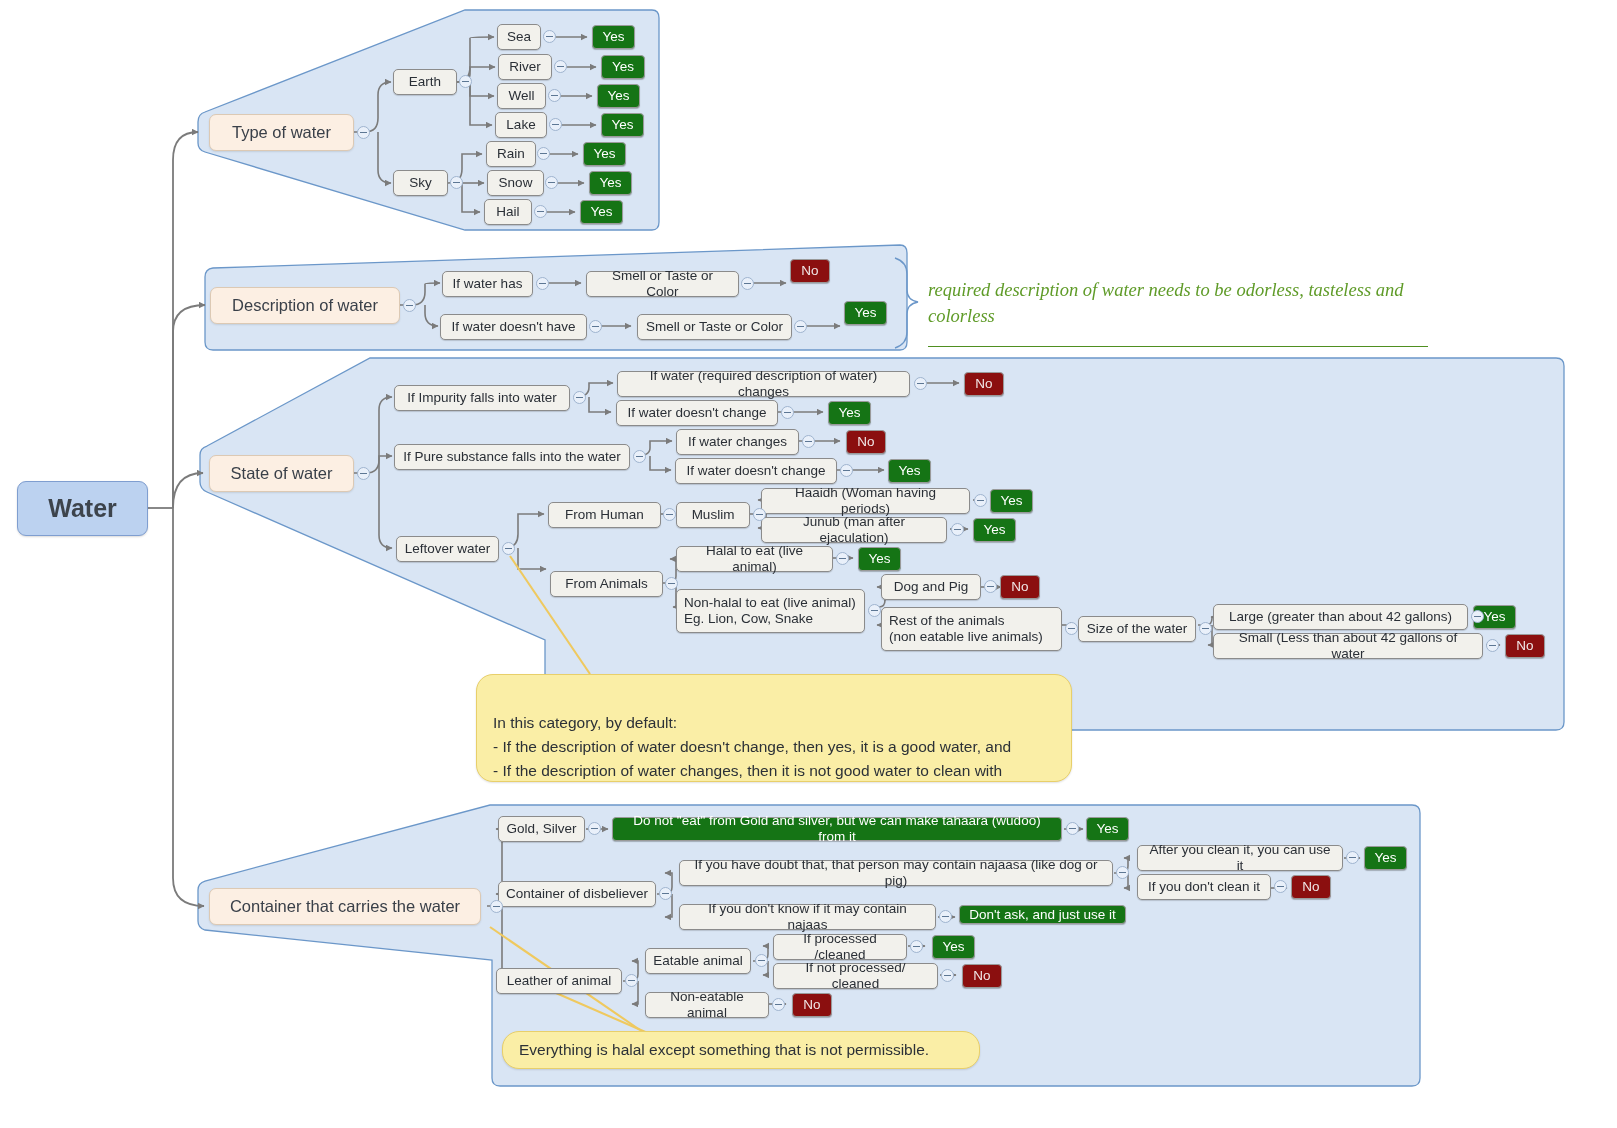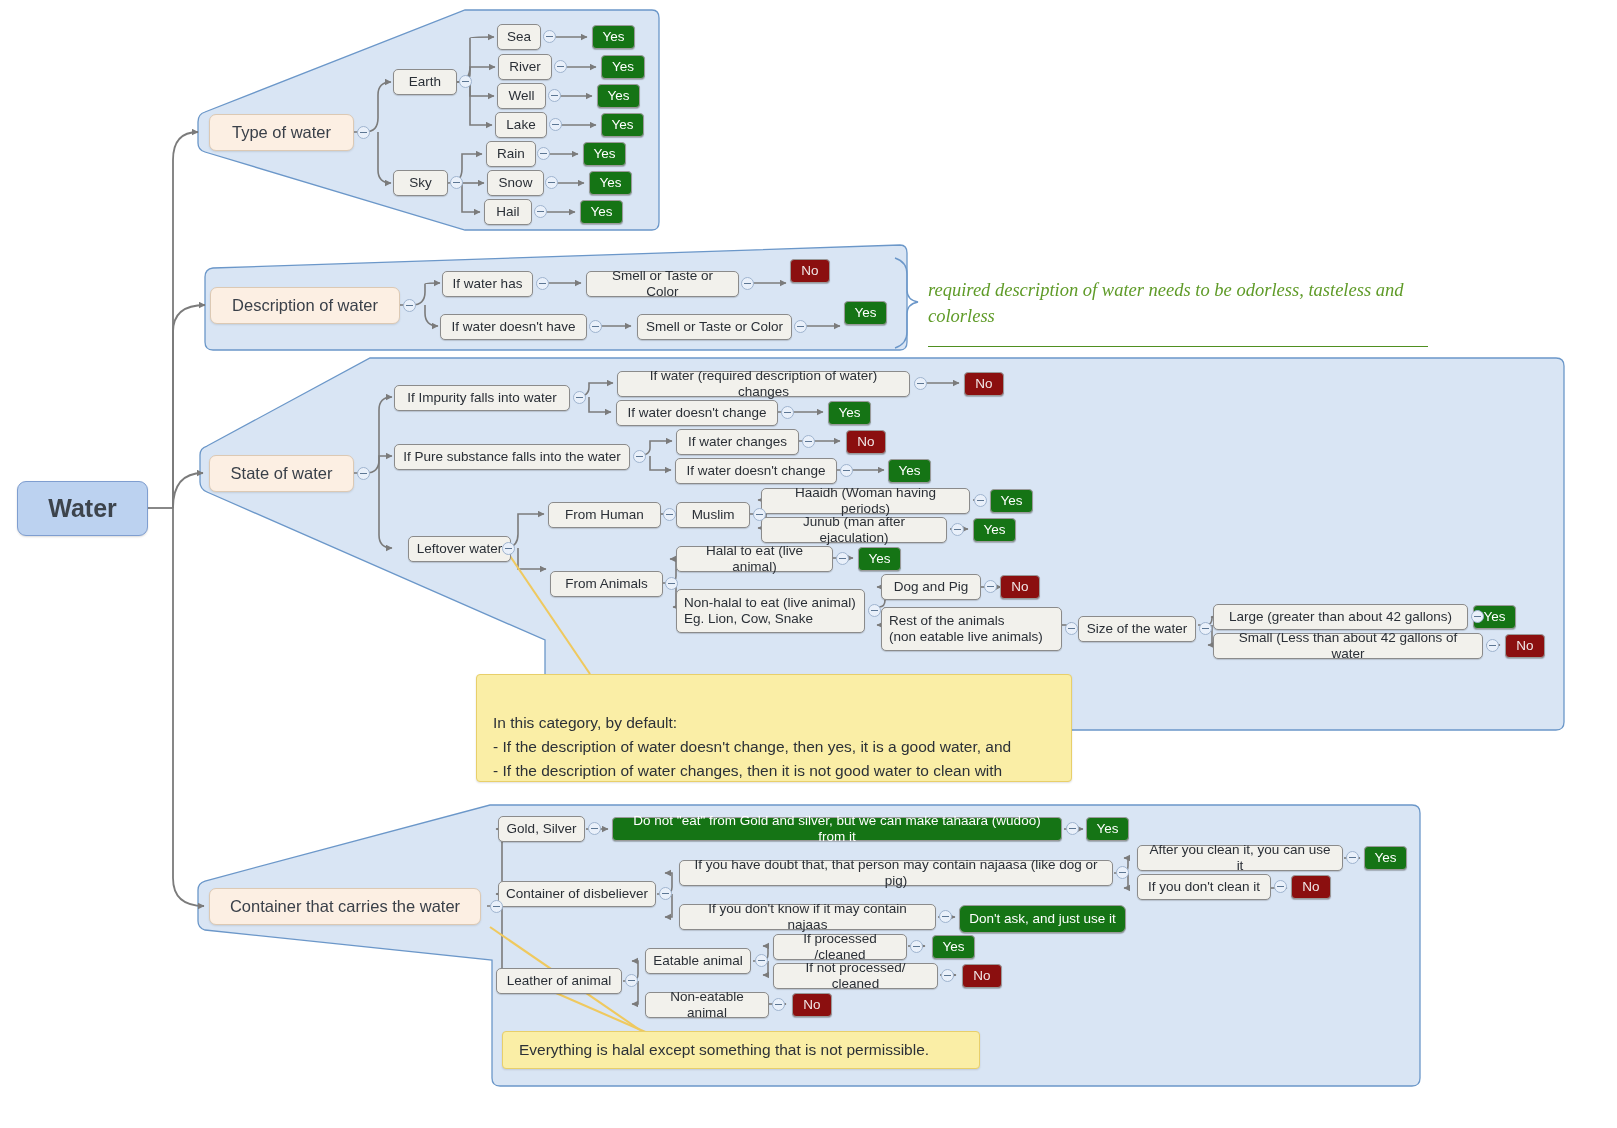--- a/index.html
+++ b/index.html
@@ -32,21 +32,21 @@
          box-shadow:0 1px 1px rgba(0,0,0,.25);}
   
   .n-no{background:#8b0f0f;border:1.6px solid #9a9a9a;border-radius:4px;
         color:#f0e6e6;font-size:13.5px;padding:2px 6px;
         box-shadow:0 1px 1px rgba(0,0,0,.25);}
   
   .left{justify-content:flex-start;text-align:left;}
 
   
   .note-yellow{position:absolute;background:#faeea6;border:1.5px solid #e8cf6a;
-        border-radius:4px;font-size:15.5px;color:#2c3137;line-height:1.55;
+        border-radius:17px;font-size:15.5px;color:#2c3137;line-height:1.55;
         padding:12px 16px;z-index:20;box-sizing:border-box;
         box-shadow:0 1px 2px rgba(0,0,0,.12);}
   
   .note-green{position:absolute;font-family:"Liberation Serif","DejaVu Serif",serif;
         font-style:italic;font-size:18.5px;color:#5f9b28;line-height:1.42;
         z-index:20;border-bottom:1.4px solid #4f8f20;padding-bottom:16px;
         box-sizing:border-box;}
 
   
   .dot{position:absolute;width:13px;height:13px;border-radius:50%;
@@ -349,21 +349,21 @@
     </div>
 
   <div class="node n-plain" style="left:675px;top:458px;width:162px;height:26px;">
     <span class="nd-text">If water doesn't change</span>
     </div>
   <div class="dot" style="left:840px;top:464px;"></div>
   <div class="node n-yes" style="left:888px;top:459px;width:43px;height:24px;">
     <span class="nd-text">Yes</span>
     </div>
 
-  <div class="node n-plain" style="left:408px;top:536px;width:103px;height:26px;">
+  <div class="node n-plain" style="left:396px;top:536px;width:103px;height:26px;">
     <span class="nd-text">Leftover water</span>
     </div>
   <div class="dot" style="left:502px;top:542px;"></div>
 
   <div class="node n-plain" style="left:548px;top:502px;width:113px;height:26px;">
     <span class="nd-text">From Human</span>
     </div>
   <div class="dot" style="left:663px;top:508px;"></div>
 
   <div class="node n-plain" style="left:676px;top:502px;width:74px;height:26px;">
@@ -482,21 +482,21 @@
     </div>
   <div class="dot" style="left:1274px;top:880px;"></div>
   <div class="node n-no" style="left:1291px;top:875px;width:40px;height:24px;">
     <span class="nd-text">No</span>
     </div>
 
   <div class="node n-plain" style="left:679px;top:904px;width:257px;height:26px;">
     <span class="nd-text">If you don't know if it may contain najaas</span>
     </div>
   <div class="dot" style="left:939px;top:910px;"></div>
-  <div class="node n-yes" style="left:959px;top:905px;width:167px;height:28px;border-radius:6px;">
+  <div class="node n-yes" style="left:959px;top:905px;width:167px;height:19px;">
     <span class="nd-text">Don't ask, and just use it</span>
     </div>
 
   <div class="node n-plain" style="left:496px;top:968px;width:126px;height:26px;">
     <span class="nd-text">Leather of animal</span>
     </div>
   <div class="dot" style="left:625px;top:974px;"></div>
 
   <div class="node n-plain" style="left:645px;top:948px;width:106px;height:26px;">
     <span class="nd-text">Eatable animal</span>

